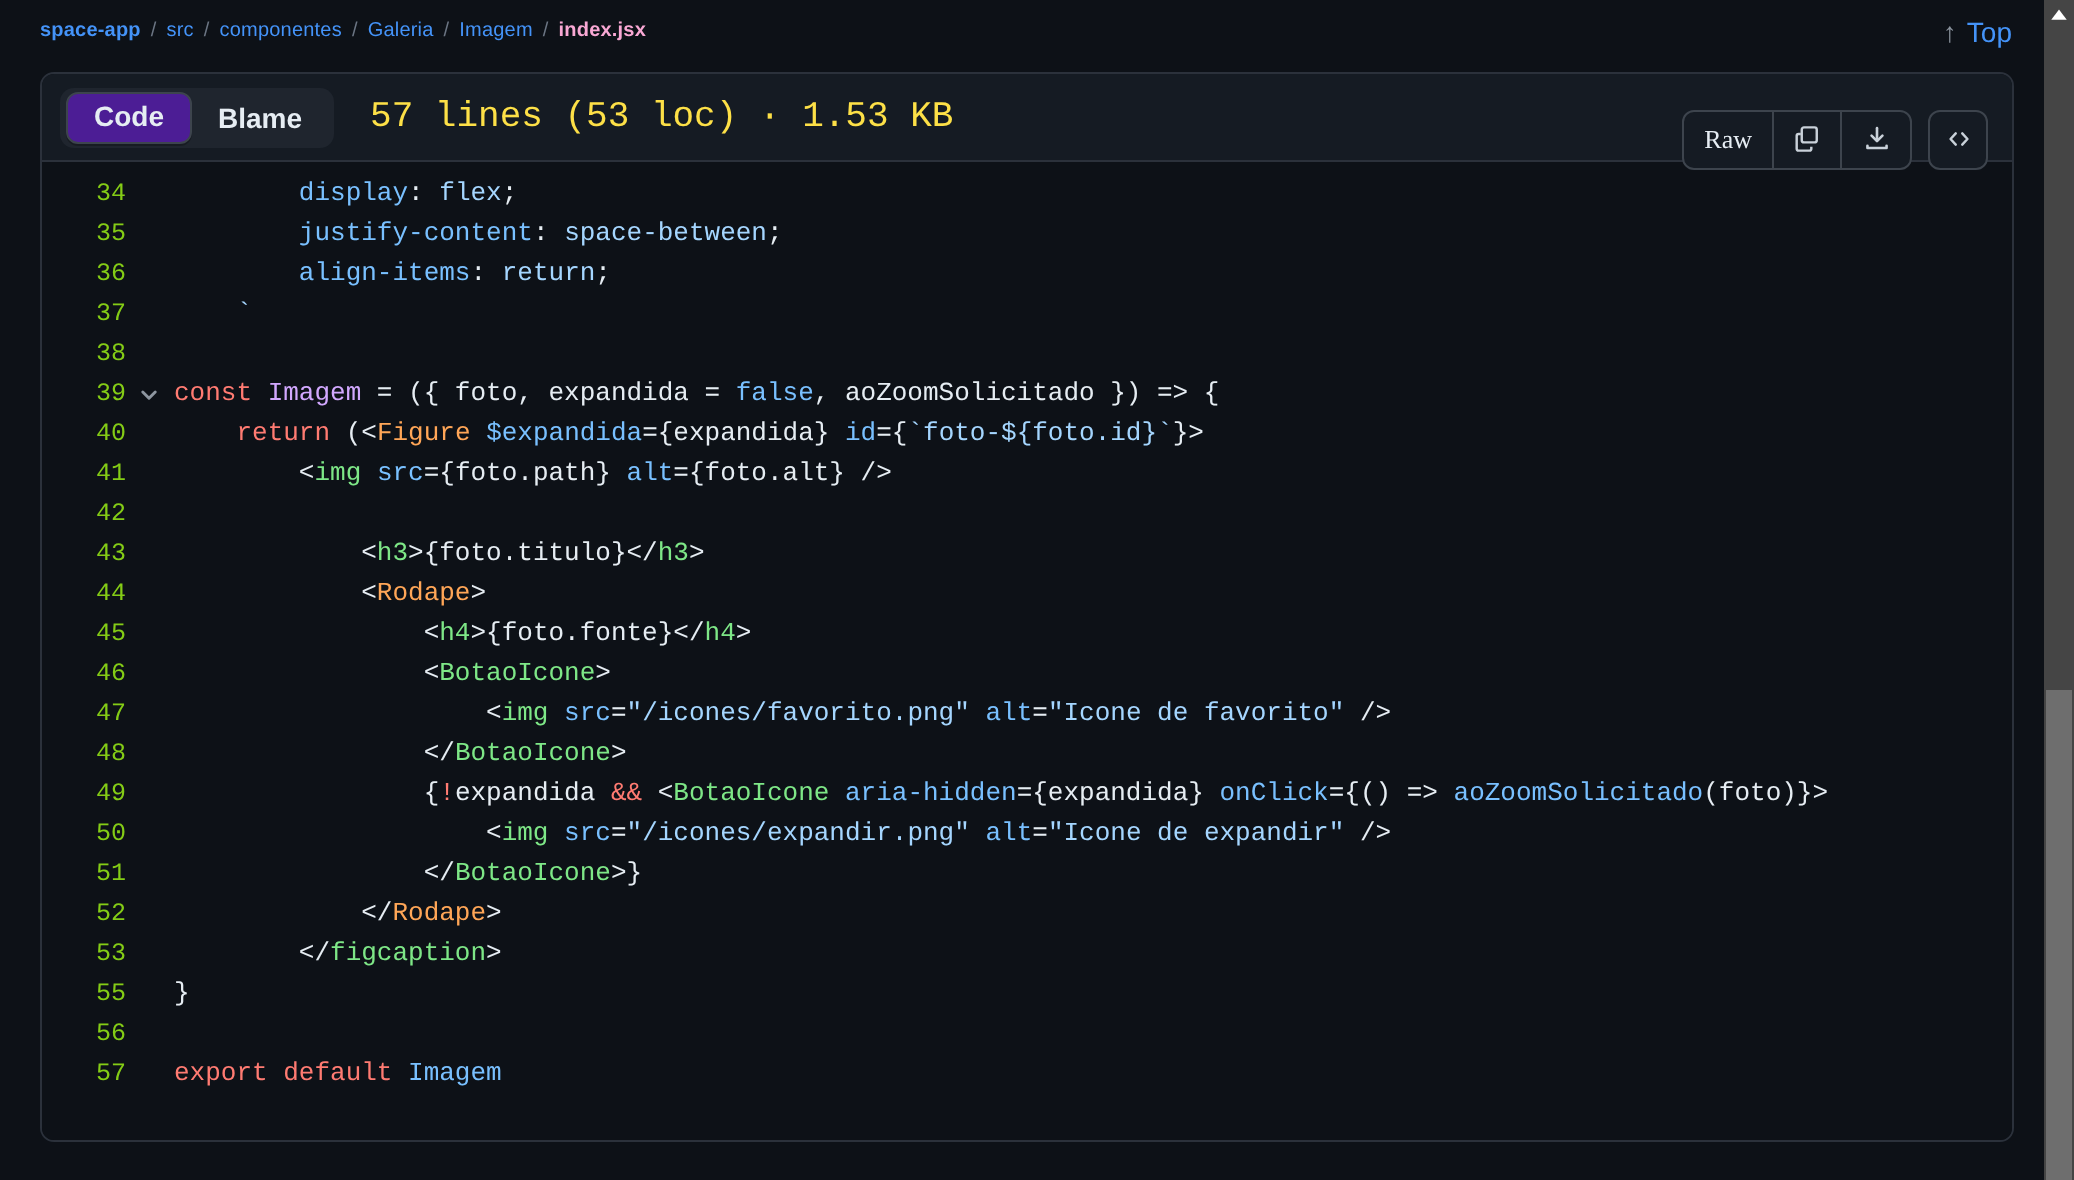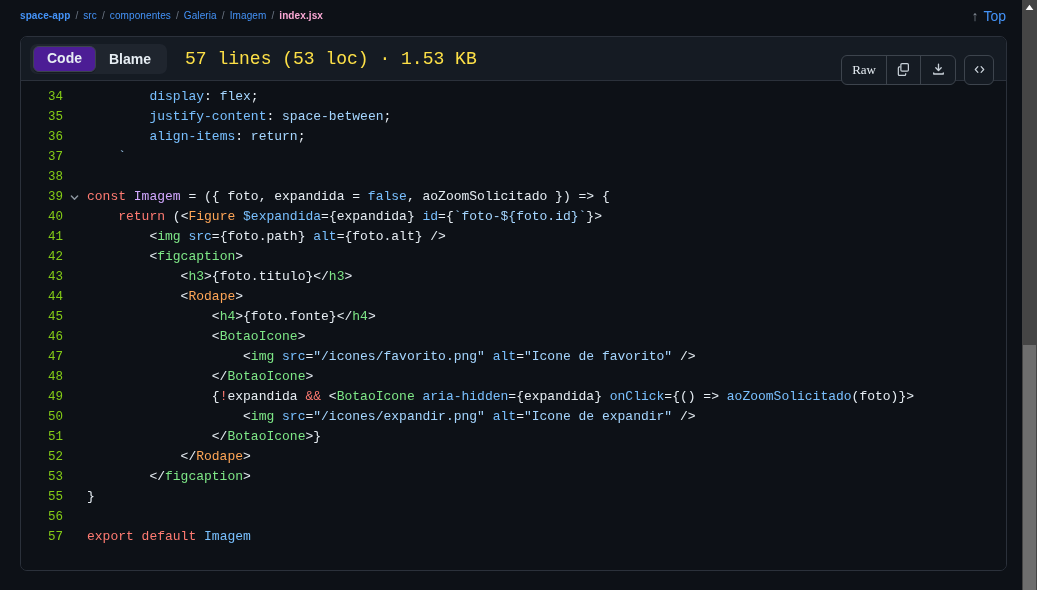--- a/index.html
+++ b/index.html
@@ -329,21 +329,21 @@
         <div class="code-line"><span class="ln">34</span><span class="fold"></span><span class="src"><span class="t-plain">        </span><span class="t-css-prop">display</span><span class="t-plain">: </span><span class="t-css-val">flex</span><span class="t-plain">;</span></span></div>
         <div class="code-line"><span class="ln">35</span><span class="fold"></span><span class="src"><span class="t-plain">        </span><span class="t-css-prop">justify-content</span><span class="t-plain">: </span><span class="t-css-val">space-between</span><span class="t-plain">;</span></span></div>
         <div class="code-line"><span class="ln">36</span><span class="fold"></span><span class="src"><span class="t-plain">        </span><span class="t-css-prop">align-items</span><span class="t-plain">: </span><span class="t-css-val">return</span><span class="t-plain">;</span></span></div>
         <div class="code-line"><span class="ln">37</span><span class="fold"></span><span class="src"><span class="t-str">    `</span></span></div>
         <div class="code-line"><span class="ln">38</span><span class="fold"></span><span class="src"></span></div>
         <div class="code-line"><span class="ln">39</span><span class="fold"><svg width="11" height="11" viewBox="0 0 12 12" fill="none" stroke="#8d96a0" stroke-width="1.6" stroke-linecap="round" stroke-linejoin="round">
               <path d="M2.6 4.4 6 7.8l3.4-3.4"></path>
             </svg></span><span class="src"><span class="t-kw">const </span><span class="t-fn">Imagem</span><span class="t-plain"> = ({ foto, expandida = </span><span class="t-attr">false</span><span class="t-plain">, aoZoomSolicitado }) =&gt; {</span></span></div>
         <div class="code-line"><span class="ln">40</span><span class="fold"></span><span class="src"><span class="t-plain">    </span><span class="t-kw">return</span><span class="t-plain"> (&lt;</span><span class="t-comp">Figure</span><span class="t-plain"> </span><span class="t-attr">$expandida</span><span class="t-plain">={expandida} </span><span class="t-attr">id</span><span class="t-plain">={</span><span class="t-str">`foto-${foto.id}`</span><span class="t-plain">}&gt;</span></span></div>
         <div class="code-line"><span class="ln">41</span><span class="fold"></span><span class="src"><span class="t-plain">        &lt;</span><span class="t-tag">img</span><span class="t-plain"> </span><span class="t-attr">src</span><span class="t-plain">={foto.path} </span><span class="t-attr">alt</span><span class="t-plain">={foto.alt} /&gt;</span></span></div>
-        <div class="code-line"><span class="ln">42</span><span class="fold"></span><span class="src"><span class="t-plain">        &lt;</span><span class="t-tag">figcaption</span><span class="t-plain">&gt;</span></span></div>
+        <div class="code-line"><span class="ln">42</span><span class="fold"></span></div>
         <div class="code-line"><span class="ln">43</span><span class="fold"></span><span class="src"><span class="t-plain">            &lt;</span><span class="t-tag">h3</span><span class="t-plain">&gt;{foto.titulo}&lt;/</span><span class="t-tag">h3</span><span class="t-plain">&gt;</span></span></div>
         <div class="code-line"><span class="ln">44</span><span class="fold"></span><span class="src"><span class="t-plain">            &lt;</span><span class="t-comp">Rodape</span><span class="t-plain">&gt;</span></span></div>
         <div class="code-line"><span class="ln">45</span><span class="fold"></span><span class="src"><span class="t-plain">                &lt;</span><span class="t-tag">h4</span><span class="t-plain">&gt;{foto.fonte}&lt;/</span><span class="t-tag">h4</span><span class="t-plain">&gt;</span></span></div>
         <div class="code-line"><span class="ln">46</span><span class="fold"></span><span class="src"><span class="t-plain">                &lt;</span><span class="t-tag">BotaoIcone</span><span class="t-plain">&gt;</span></span></div>
         <div class="code-line"><span class="ln">47</span><span class="fold"></span><span class="src"><span class="t-plain">                    &lt;</span><span class="t-tag">img</span><span class="t-plain"> </span><span class="t-attr">src</span><span class="t-plain">=</span><span class="t-str">"/icones/favorito.png"</span><span class="t-plain"> </span><span class="t-attr">alt</span><span class="t-plain">=</span><span class="t-str">"Icone de favorito"</span><span class="t-plain"> /&gt;</span></span></div>
         <div class="code-line"><span class="ln">48</span><span class="fold"></span><span class="src"><span class="t-plain">                &lt;/</span><span class="t-tag">BotaoIcone</span><span class="t-plain">&gt;</span></span></div>
         <div class="code-line"><span class="ln">49</span><span class="fold"></span><span class="src"><span class="t-plain">                {</span><span class="t-kw">!</span><span class="t-plain">expandida </span><span class="t-kw">&amp;&amp;</span><span class="t-plain"> &lt;</span><span class="t-tag">BotaoIcone</span><span class="t-plain"> </span><span class="t-attr">aria-hidden</span><span class="t-plain">={expandida} </span><span class="t-attr">onClick</span><span class="t-plain">={() =&gt; </span><span class="t-attr">aoZoomSolicitado</span><span class="t-plain">(foto)}&gt;</span></span></div>
         <div class="code-line"><span class="ln">50</span><span class="fold"></span><span class="src"><span class="t-plain">                    &lt;</span><span class="t-tag">img</span><span class="t-plain"> </span><span class="t-attr">src</span><span class="t-plain">=</span><span class="t-str">"/icones/expandir.png"</span><span class="t-plain"> </span><span class="t-attr">alt</span><span class="t-plain">=</span><span class="t-str">"Icone de expandir"</span><span class="t-plain"> /&gt;</span></span></div>
         <div class="code-line"><span class="ln">51</span><span class="fold"></span><span class="src"><span class="t-plain">                &lt;/</span><span class="t-tag">BotaoIcone</span><span class="t-plain">&gt;}</span></span></div>
         <div class="code-line"><span class="ln">52</span><span class="fold"></span><span class="src"><span class="t-plain">            &lt;/</span><span class="t-comp">Rodape</span><span class="t-plain">&gt;</span></span></div>

